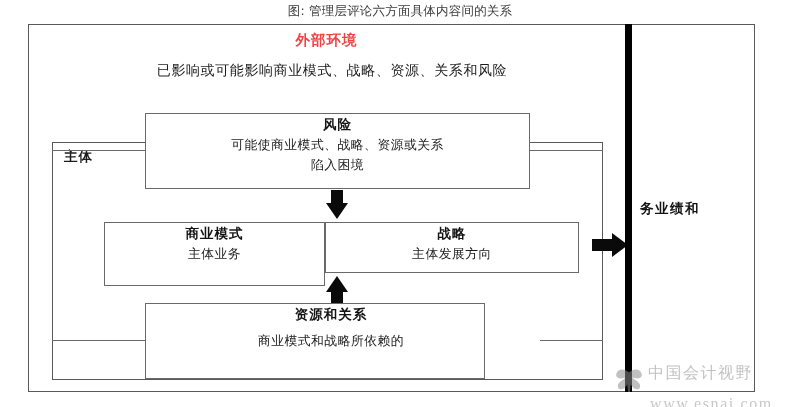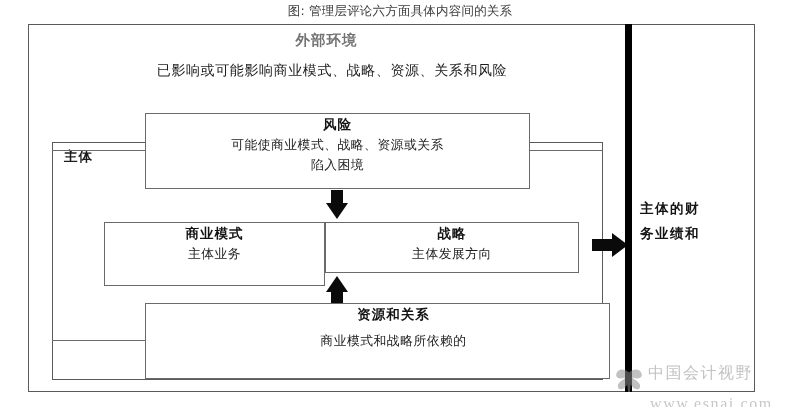--- a/index.html
+++ b/index.html
@@ -43,21 +43,21 @@
   }
 
   .ext-title {
     position: absolute;
     left: 28px;
     top: 31px;
     width: 597px;
     text-align: center;
     font-size: 14.5px;
     font-weight: bold;
-    color: #737373;
+    color: #ef4444;
     letter-spacing: 1px;
   }
   .ext-sub {
     position: absolute;
     left: 28px;
     top: 62px;
     width: 608px;
     text-align: center;
     font-size: 14px;
     color: #1c1c1c;
@@ -106,21 +106,21 @@
   .node .ln {
     font-size: 12.8px;
     color: #1c1c1c;
     letter-spacing: 0.5px;
     line-height: 20px;
   }
 
   #risk-box   { left: 145px; top: 113px; width: 385px; height: 76px; }
   #bm-box     { left: 104px; top: 222px; width: 221px; height: 64px; }
   #strat-box  { left: 325px; top: 222px; width: 254px; height: 51px; }
-  #res-box    { left: 145px; top: 303px; width: 465px; height: 76px; padding-left: 32px; }
+  #res-box    { left: 145px; top: 303px; width: 340px; height: 76px; padding-left: 32px; }
   #res-box .hd { margin-bottom: 6px; }
 
   
   .conn {
     position: absolute;
     background: #6a6a6a;
   }
   
   #risk-left   { left: 52px;  top: 150px; width: 93px;  height: 1.4px; }
   #risk-right  { left: 530px; top: 150px; width: 73px;  height: 1.4px; }
@@ -288,21 +288,20 @@
 </div>
 
 <div class="arrow-right">
   <div class="shaft"></div>
   <div class="head"></div>
 </div>
 
 <div class="thick-bar"></div>
 
 <div class="fin-panel">
-  <div class="fl">主体的财</div>
   <div class="fl">务业绩和</div>
 </div>
 
 <div class="watermark">
   <svg class="wm-logo" viewBox="0 0 40 40">
     <g fill="#8f8f8f">
       <path d="M20 10 C14 4, 6 6, 5 12 C4 17, 11 18, 16 16 C12 20, 6 22, 7 27 C8 32, 15 30, 18 24 L19 33 L21 33 L22 24 C25 30, 32 32, 33 27 C34 22, 28 20, 24 16 C29 18, 36 17, 35 12 C34 6, 26 4, 20 10 Z"></path>
       <circle cx="20" cy="17" r="2.6"></circle>
     </g>
   </svg>

